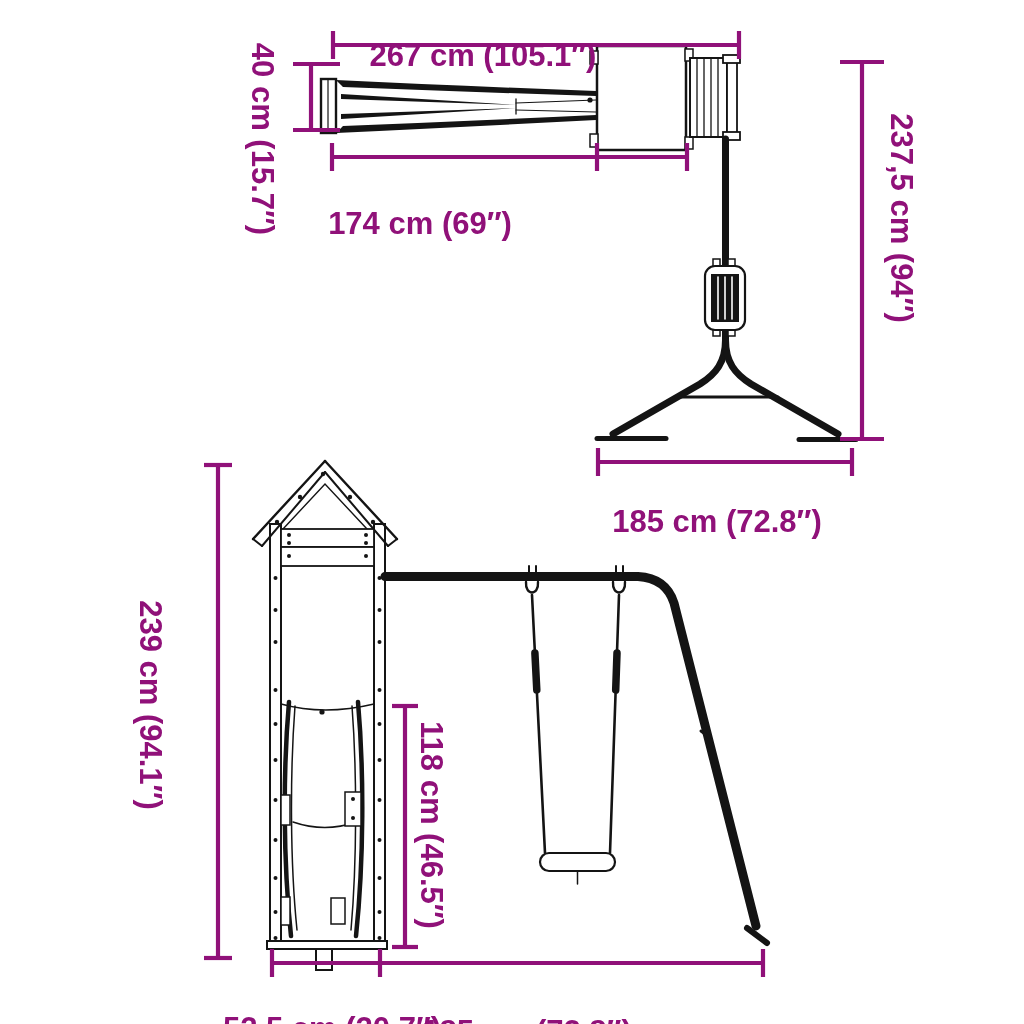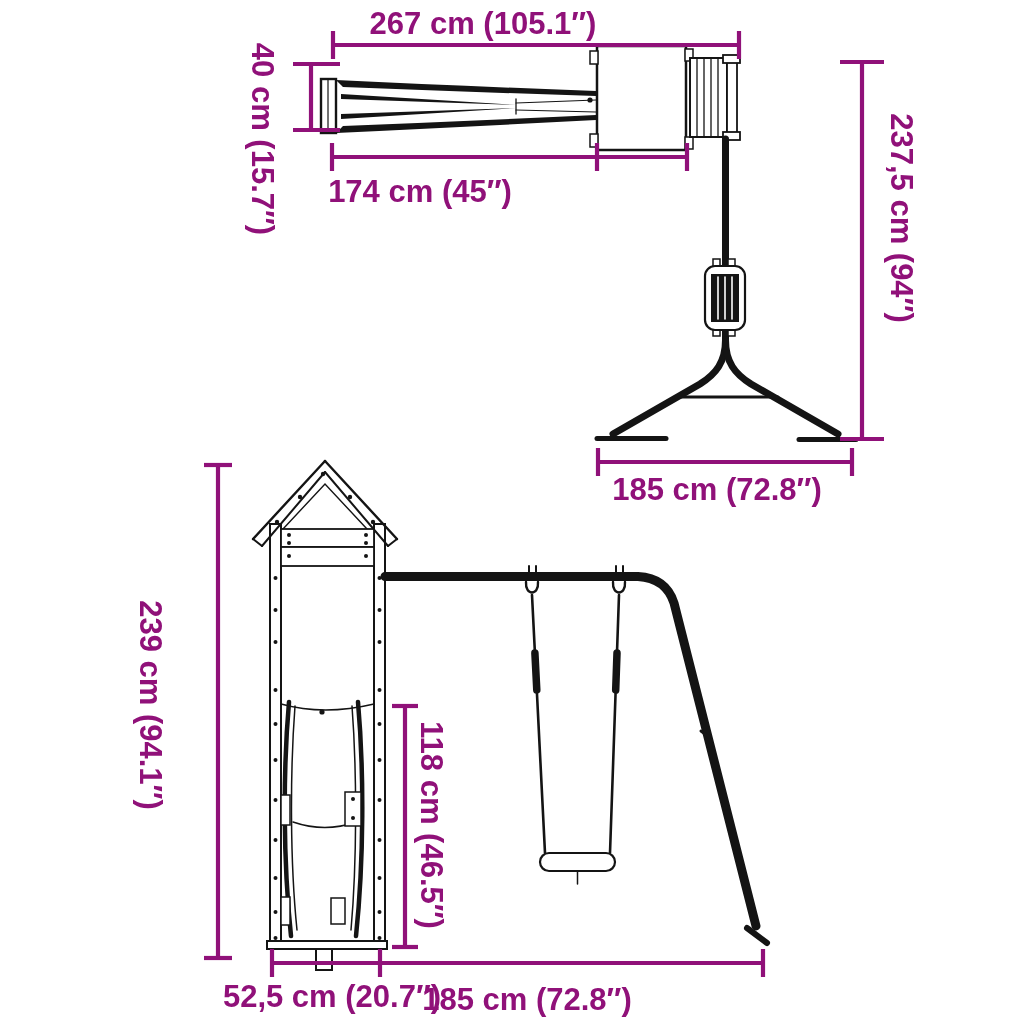--- a/index.html
+++ b/index.html
@@ -21,21 +21,21 @@
   .dim{stroke:var(--dim);}
   .lbl{
     position:absolute;
     color:var(--dim);
     font-weight:bold;
     font-size:31px;
     line-height:1;
     white-space:nowrap;
     letter-spacing:0;
   }
-  .lbl.h{transform:translateX(-50%);}
+  .lbl.h{transform:translateX(-50%);margin-top:32px;}
   .lbl.v{transform:translate(-50%,-50%) rotate(90deg);}
 </style>
 </head>
 <body>
 
 <div id="stage">
 
   <svg id="art" width="1024" height="1024" viewBox="0 0 1024 1024">
 
     <g fill="none" stroke-linecap="round">
@@ -217,21 +217,21 @@
       <line x1="272" y1="949" x2="272" y2="977"></line>
       <line x1="380" y1="949" x2="380" y2="977"></line>
       <line x1="763" y1="949" x2="763" y2="977"></line>
     </g>
   </svg>
 
   <div class="lbl h" style="left:483px;top:8px;">267 cm (105.1″)</div>
 
   <div class="lbl v" style="left:262px;top:139px;">40 cm (15.7″)</div>
 
-  <div class="lbl h" style="left:420px;top:176px;">174 cm (45″)</div>
+  <div class="lbl h" style="left:420px;top:176px;">174 cm (69″)</div>
 
 
   <div class="lbl v" style="left:901px;top:218px;">237,5 cm (94″)</div>
 
   <div class="lbl h" style="left:717px;top:474px;">185 cm (72.8″)</div>
 
   <div class="lbl v" style="left:150px;top:705px;">239 cm (94.1″)</div>
 
   <div class="lbl v" style="left:431px;top:825px;">118 cm (46.5″)</div>
 

